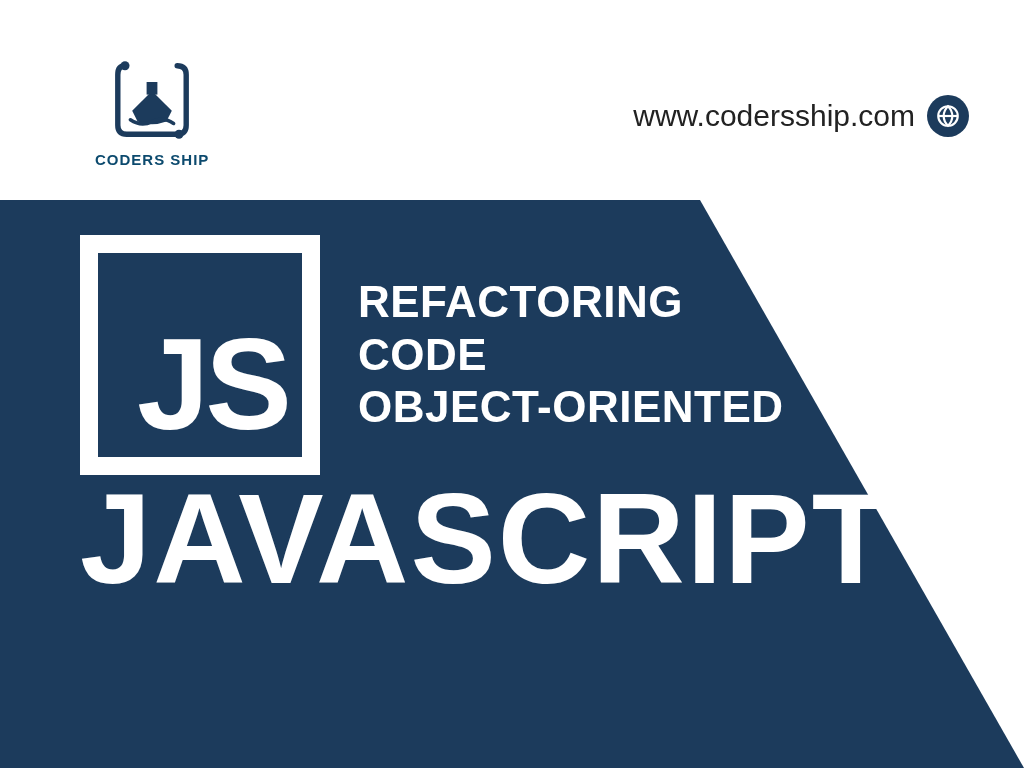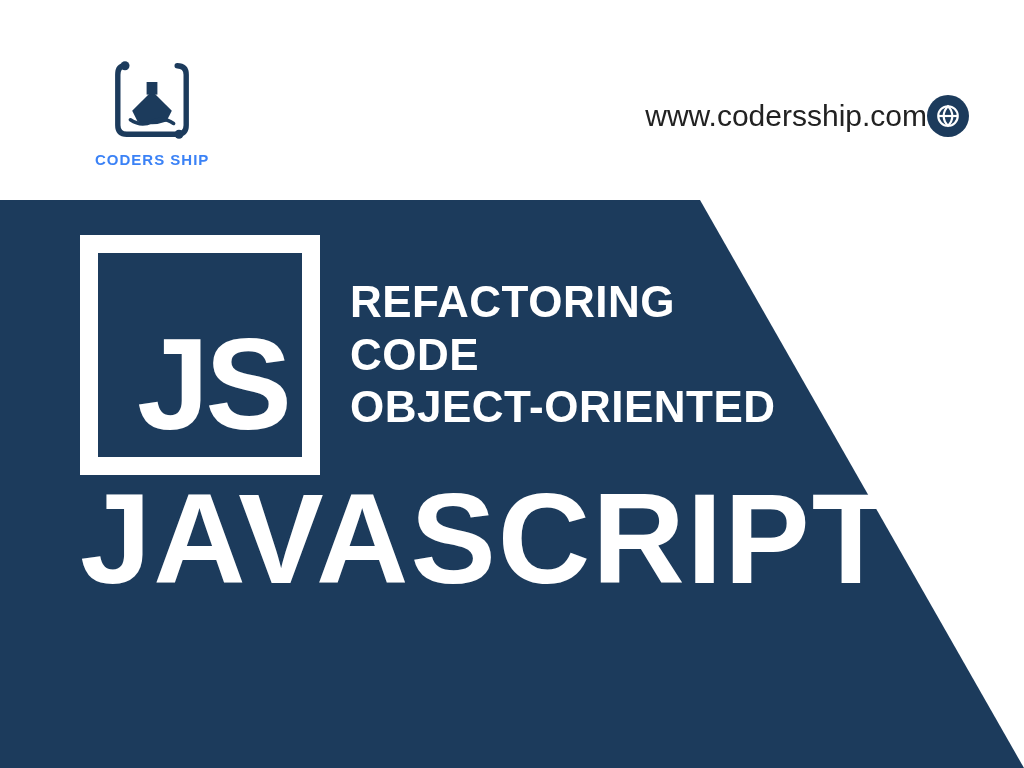--- a/index.html
+++ b/index.html
@@ -22,32 +22,32 @@
     left: 95px;
     text-align: center;
   }
   .logo-glyph {
     width: 90px;
     height: 90px;
     margin: 0 auto 6px;
     position: relative;
   }
   .logo-text {
-    color: #3b82f6;
+    color: #0c4a6e;
     font-weight: 700;
     font-size: 15px;
     letter-spacing: 1px;
   }
   .url-block {
     position: absolute;
     top: 95px;
     right: 55px;
     display: flex;
     align-items: center;
-    gap: 0;
+    gap: 12px;
   }
   .url-text {
     color: #222;
     font-size: 30px;
     font-weight: 400;
   }
   .globe-badge {
     width: 42px;
     height: 42px;
     background: #1c3b5c;
@@ -69,21 +69,21 @@
   .hero-content {
     position: absolute;
     top: 35px;
     left: 80px;
     right: 40px;
     color: #fff;
   }
   .js-row {
     display: flex;
     align-items: center;
-    gap: 30px;
+    gap: 38px;
   }
   .js-icon {
     width: 240px;
     height: 240px;
     border: 18px solid #fff;
     position: relative;
     flex-shrink: 0;
   }
   .js-letters {
     position: absolute;

